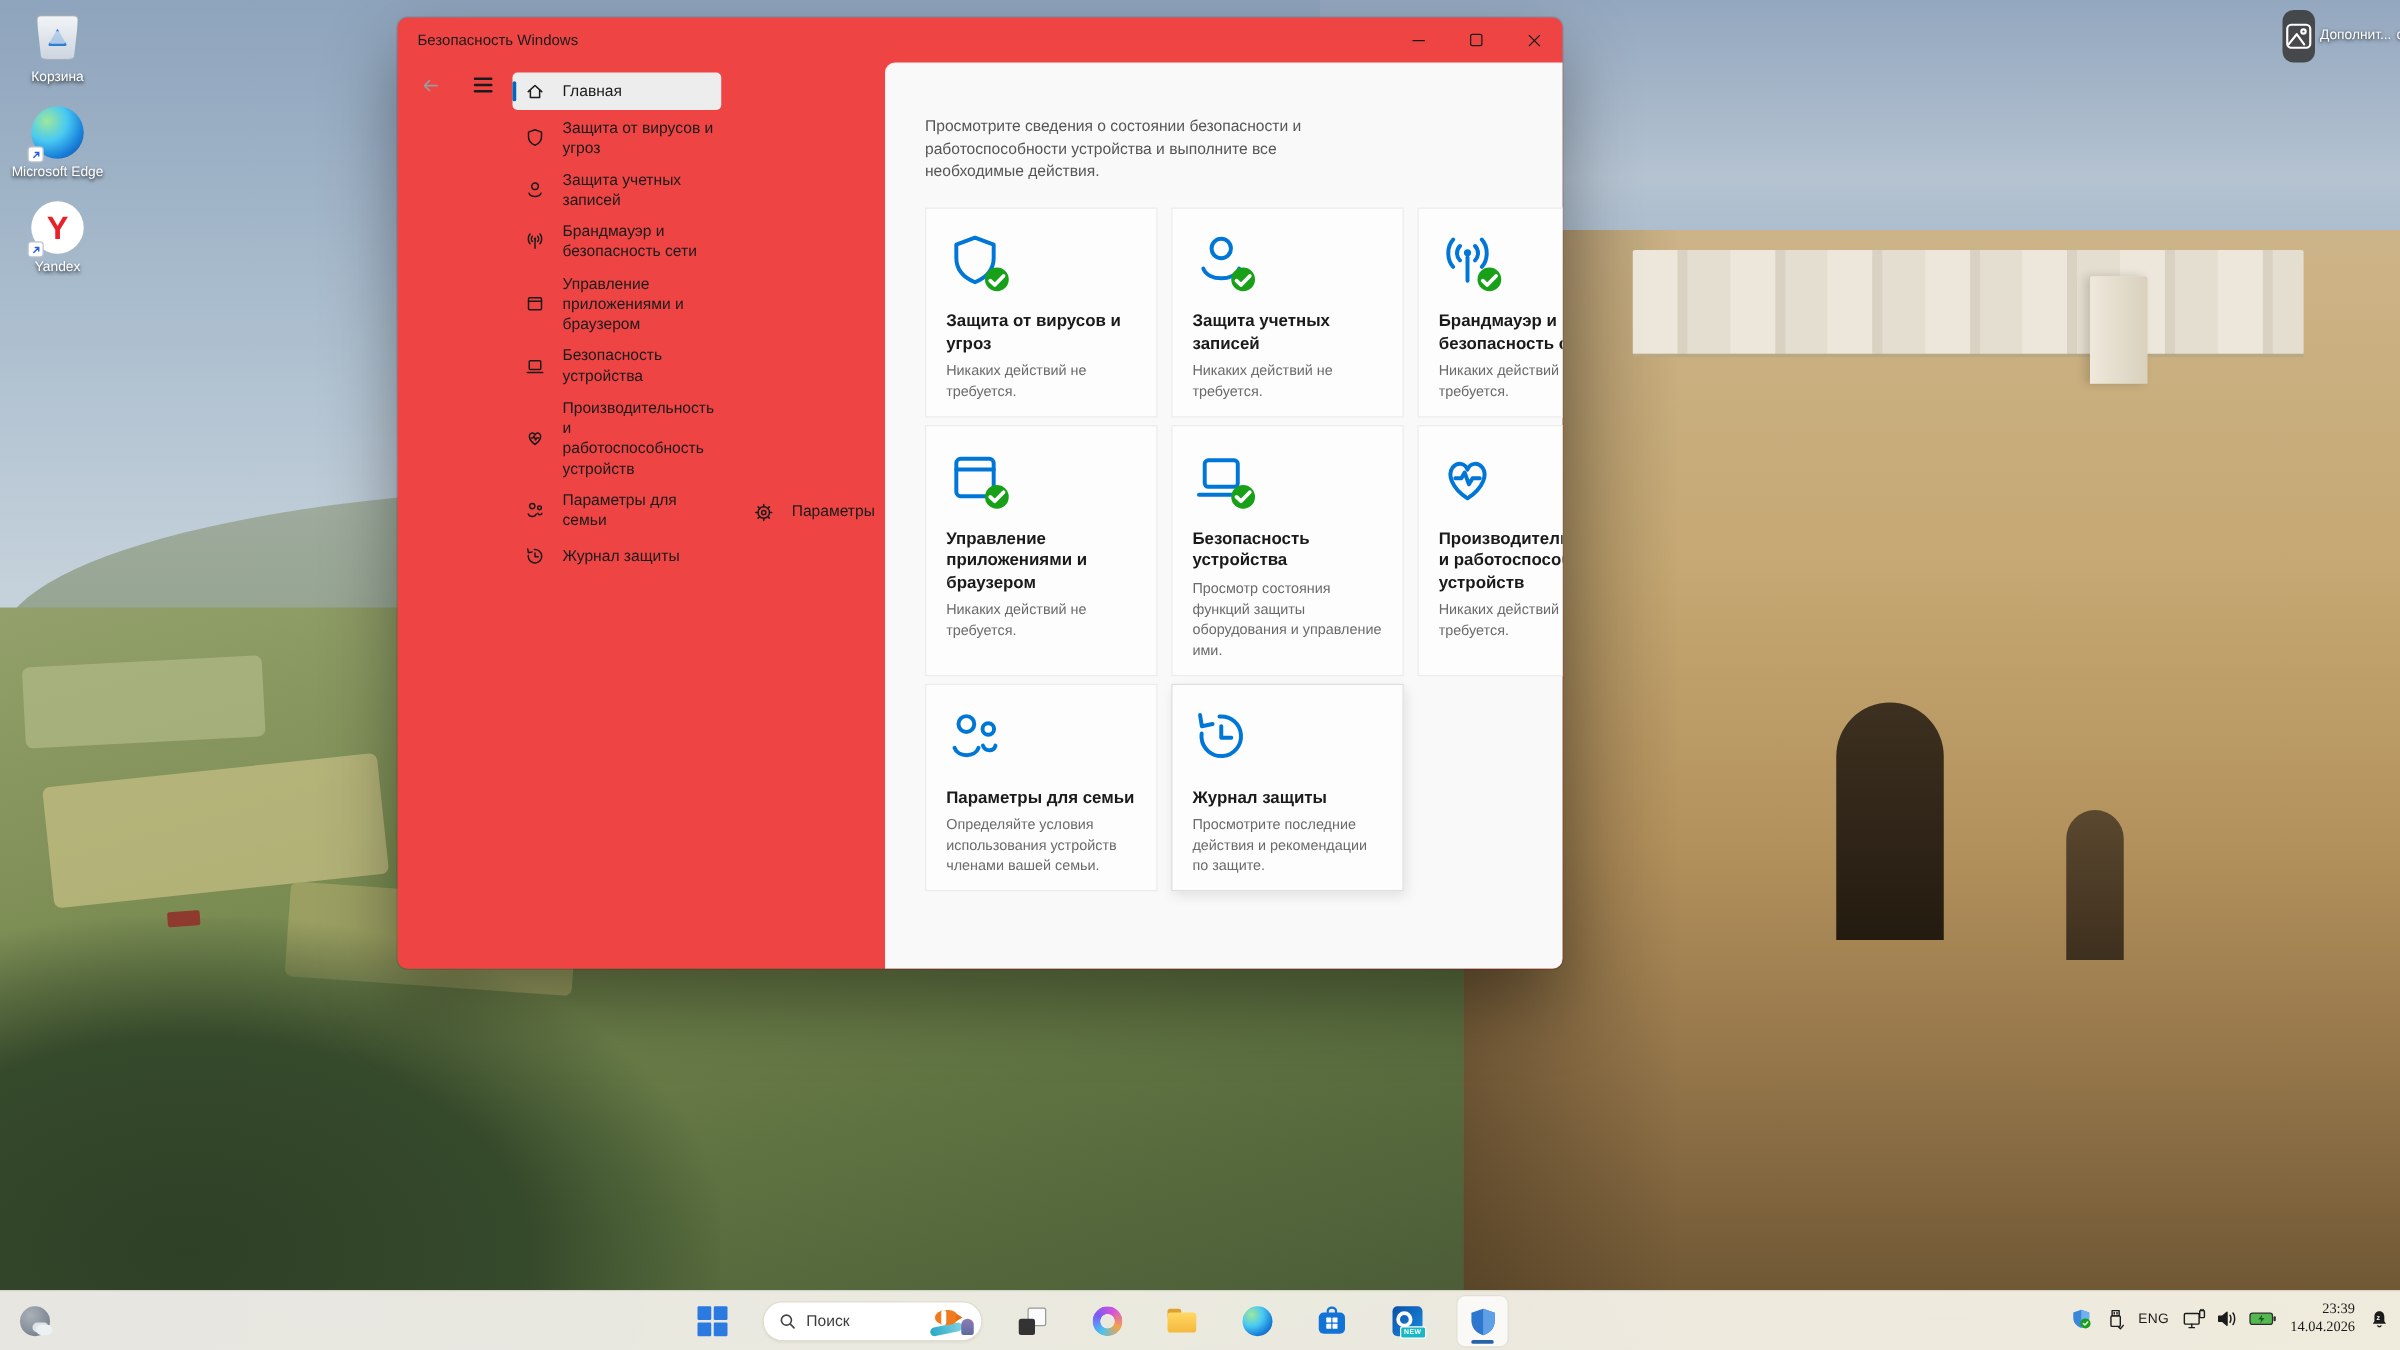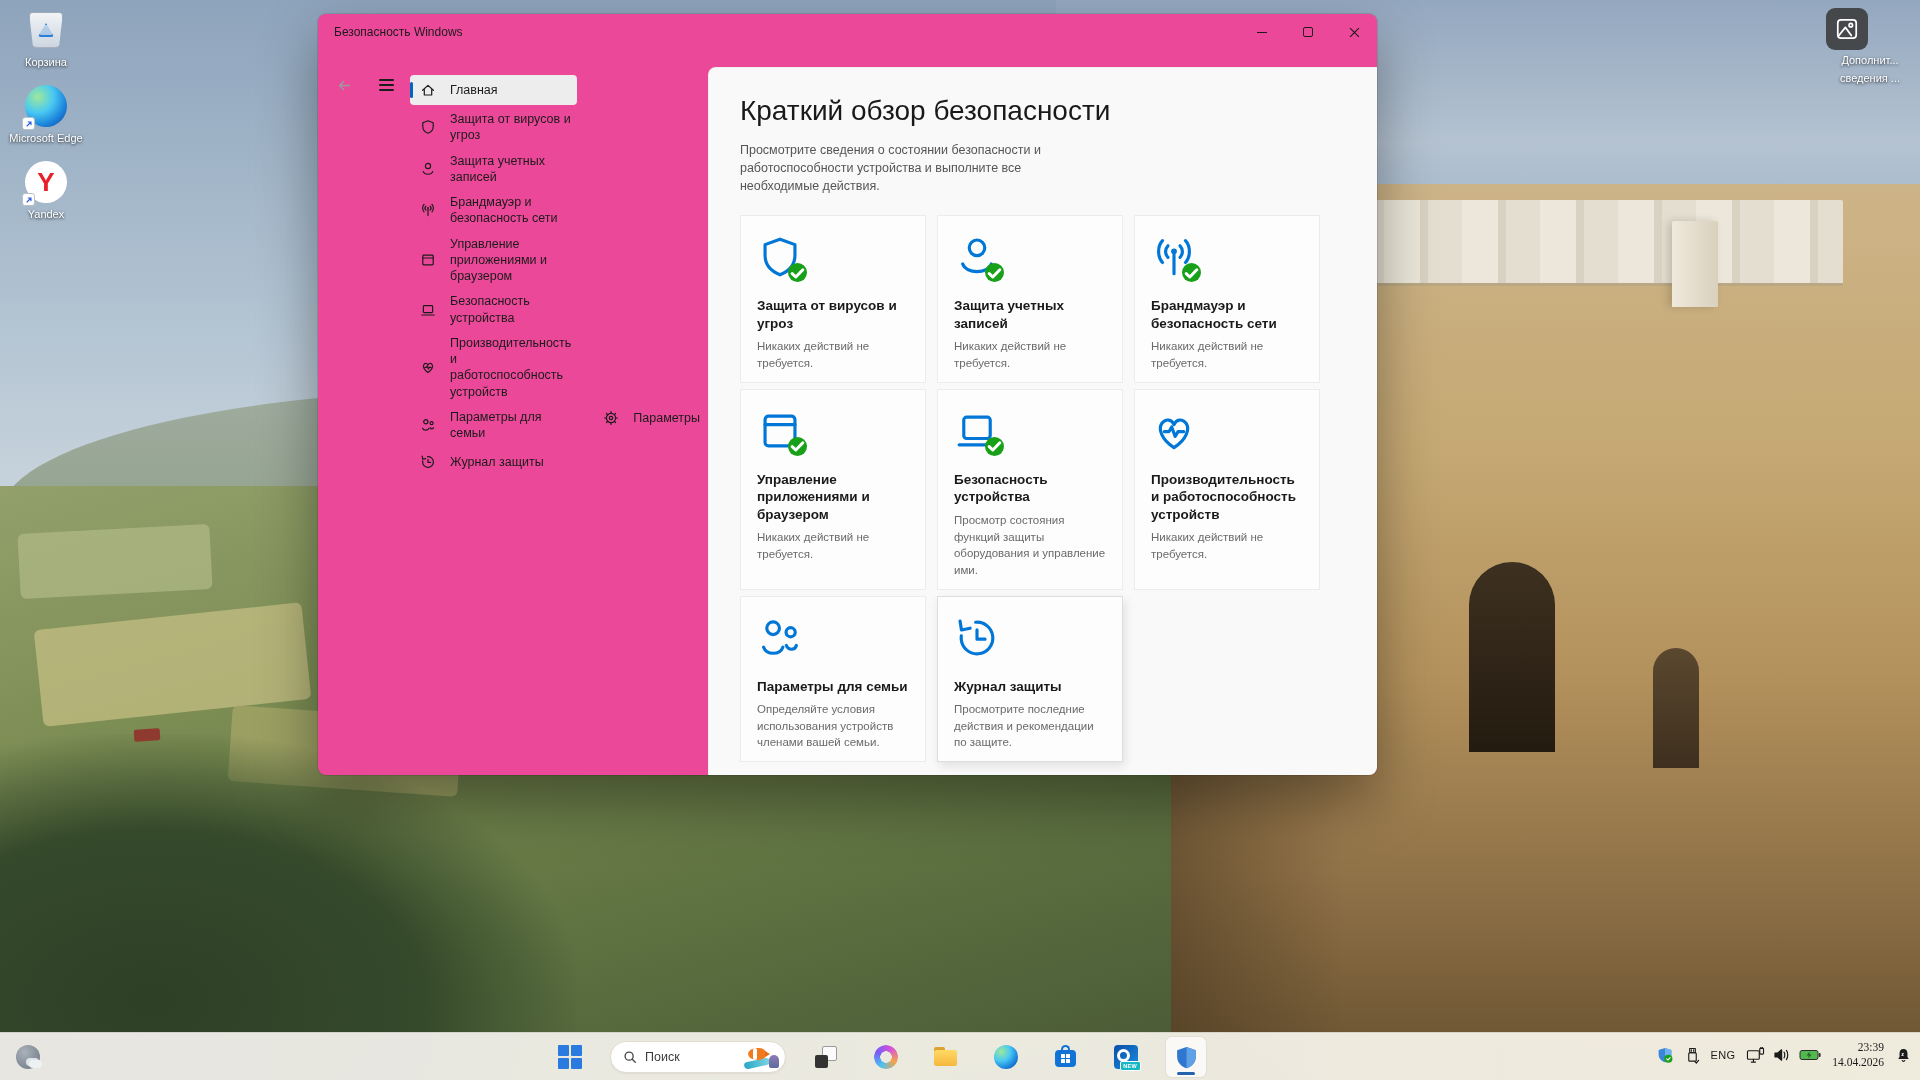--- a/index.html
+++ b/index.html
@@ -47,28 +47,28 @@
     border:1px solid rgba(150,160,170,.8); border-radius:4px 4px 8px 8px; clip-path:polygon(0 0,100% 0,88% 100%,12% 100%);
     display:flex; align-items:center; justify-content:center; }
   .bin-tri { width:16px; height:14px; border:2.5px solid #2b7fd9; border-radius:3px;
     clip-path:polygon(50% 0,100% 100%,0 100%); background:rgba(43,127,217,.25); }
   .edge-ball { width:42px; height:42px; border-radius:50%;
     background:radial-gradient(circle at 30% 28%, #9fe89a 0%, #49c9f2 38%, #1b83dc 68%, #123f8f 100%); }
   .ya-ball { width:42px; height:42px; border-radius:50%; background:#fff; display:flex; align-items:center; justify-content:center;
     color:#e8202a; font-weight:bold; font-size:26px; }
   .shortcut { position:absolute; left:-2px; bottom:-2px; width:13px; height:13px; background:#fff; border-radius:3px;
     border:1px solid #b9c2cc; display:flex; align-items:center; justify-content:center; }
-  .info-file { position:absolute; right:6px; top:8px; width:88px; display:flex; flex-direction:column; gap:4px; }
+  .info-file { position:absolute; right:6px; top:8px; width:88px; display:flex; align-items:center; gap:4px; }
   .info-art { width:42px; height:42px; border-radius:9px; background:rgba(58,58,58,.88); display:flex; align-items:center; justify-content:center; }
   .info-file .lbl { color:#fff; font-size:11px; line-height:1.25; text-align:center; text-shadow:0 1px 3px rgba(0,0,0,.85); white-space:nowrap; }
 
   
-  .win { position:absolute; left:318px; top:14px; width:1059px; height:761px; background:#ec4899;
+  .win { position:absolute; left:318px; top:14px; width:932px; height:761px; background:#ef4444;
     border-radius:8px; overflow:hidden; display:flex; flex-direction:column;
-    box-shadow:0 26px 58px rgba(0,0,0,.38), 0 0 0 1px rgba(0,0,0,.10);gap:17px; }
+    box-shadow:0 26px 58px rgba(0,0,0,.38), 0 0 0 1px rgba(0,0,0,.10); }
   .titlebar { flex:0 0 36px; display:flex; align-items:center; }
   .win-title { font-size:12px; color:#1b1b1b; padding-left:16px; }
   .win-controls { margin-left:auto; display:flex; height:100%; }
   .wc { width:46px; display:flex; align-items:center; justify-content:center; cursor:default; }
   .glyph-min { width:10px; height:1px; background:#1b1b1b; }
   .glyph-max { width:10px; height:10px; border:1.1px solid #1b1b1b; border-radius:2px; }
   .win-body { flex:1; display:flex; min-height:0; }
 
   
   .sidebar { flex:0 0 260px; display:flex; flex-direction:row; }
@@ -354,21 +354,20 @@
               <circle cx="8" cy="8" r="4.6"></circle>
               <circle cx="8" cy="8" r="1.7"></circle>
               <path d="M8 1.6 V3.4 M8 12.6 V14.4 M1.6 8 H3.4 M12.6 8 H14.4 M3.5 3.5 L4.8 4.8 M11.2 11.2 L12.5 12.5 M12.5 3.5 L11.2 4.8 M4.8 11.2 L3.5 12.5"></path>
             </svg>
         </span>
         <span class="nl">Параметры</span>
       </div>
     </div>
 
     <div class="content">
-      <h1 class="page-title">Краткий обзор безопасности</h1>
       <p class="page-desc">Просмотрите сведения о состоянии безопасности и работоспособности устройства и выполните все необходимые действия.</p>
 
       <div class="grid">
 
         <div class="card">
           <div class="cicon">
             <svg viewBox="0 0 16 16" fill="none" stroke="#0077d7" stroke-width="1.1" stroke-linecap="round" stroke-linejoin="round">
                 <path d="M8 1.8 L13.2 3.7 V7.4 C13.2 10.8 11 13 8 14.2 C5 13 2.8 10.8 2.8 7.4 V3.7 Z"></path>
               </svg>
             <span class="badge">

